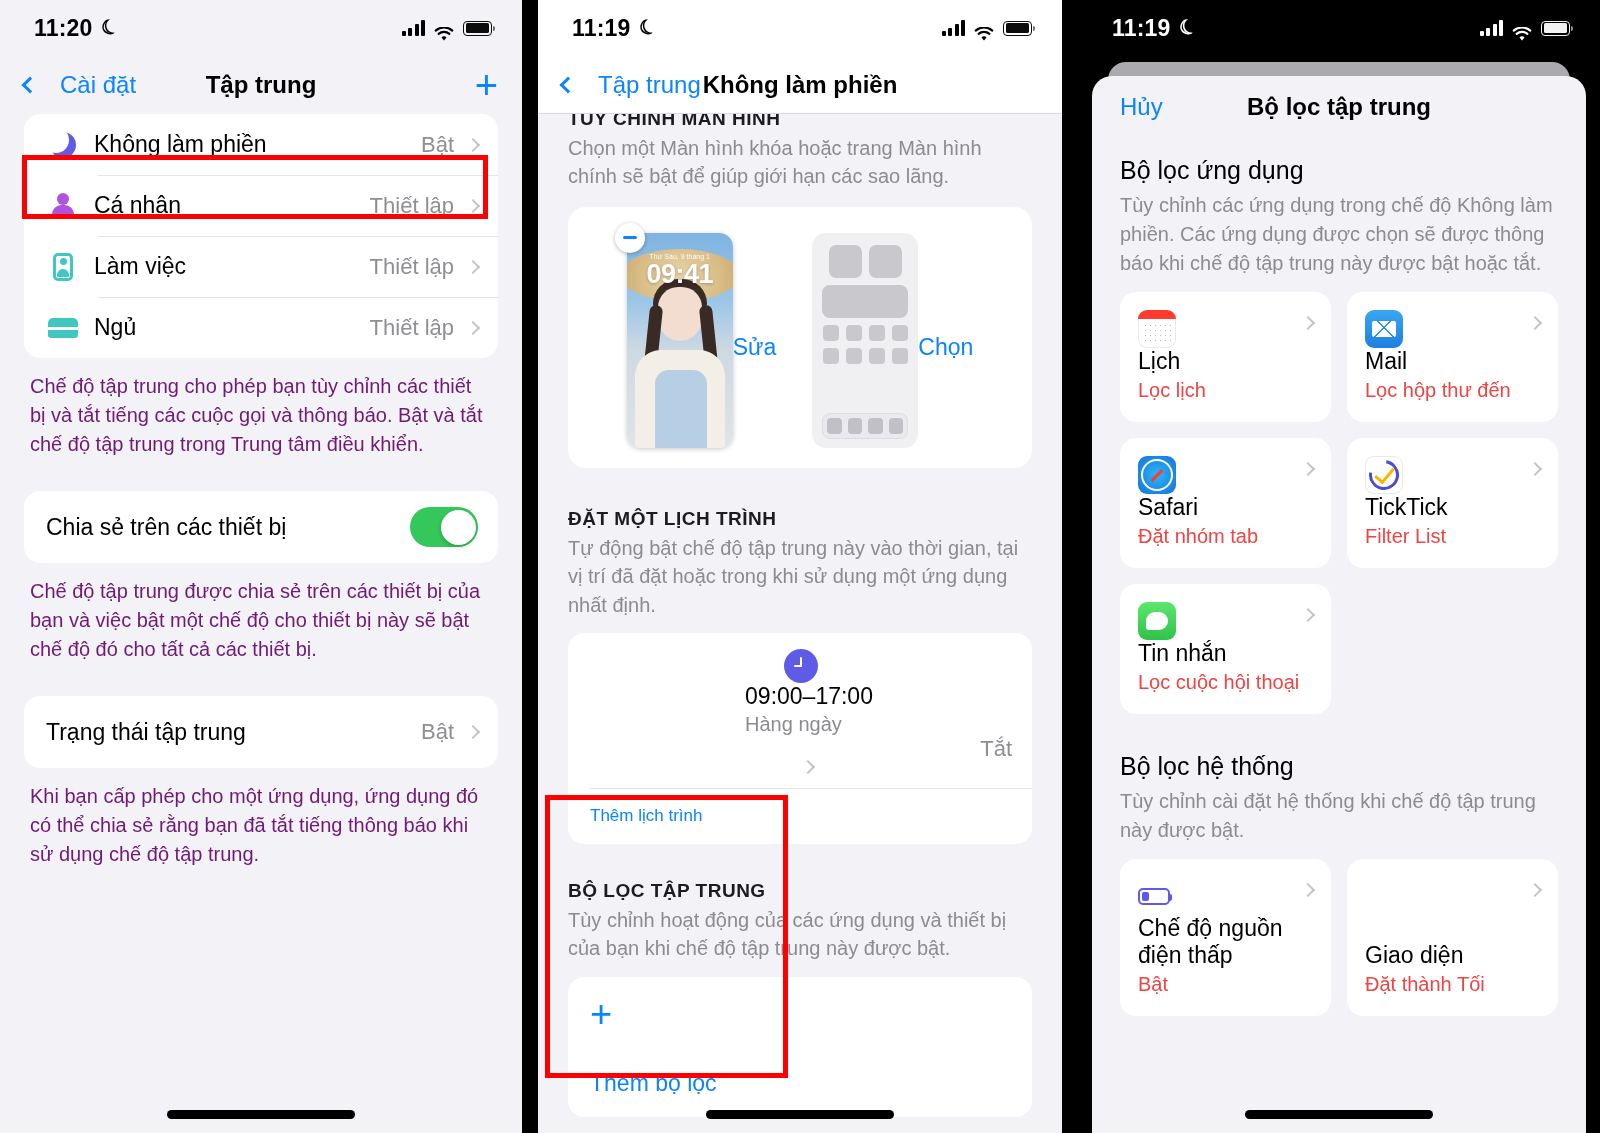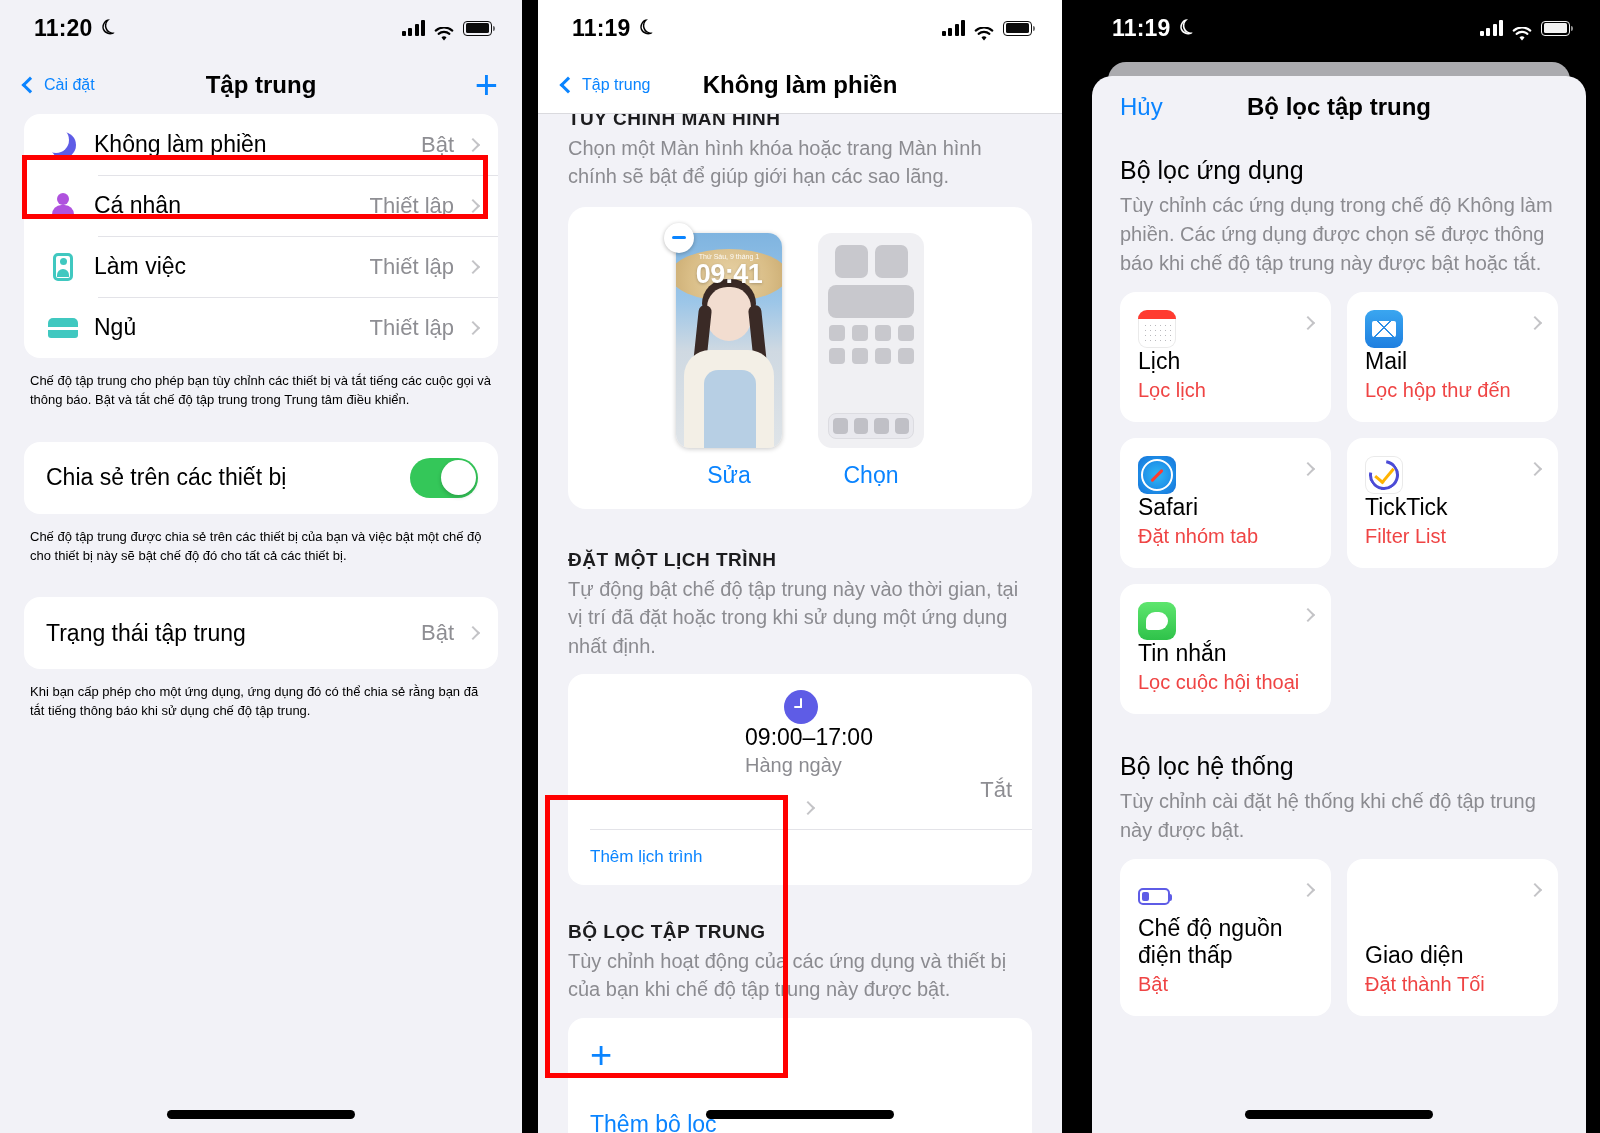--- a/index.html
+++ b/index.html
@@ -36,41 +36,41 @@
   .wifi { width: 20px; height: 15px; position: relative; }
   .batt { width: 29px; height: 15px; border: 1.6px solid currentColor; border-radius: 4px;
           position: relative; opacity: .95; padding: 1.6px; }
   .batt::after { content:''; position:absolute; right:-4px; top:4.5px; width:2.4px; height:5px;
                  background: currentColor; border-radius: 0 2px 2px 0; opacity:.6; }
   .batt i { display:block; height:100%; width:100%; background: currentColor; border-radius: 1.6px; }
 
   
   .navbar { height: 58px; display: flex; align-items: center; position: relative;
             padding: 0 24px; background: #f2f2f7; }
-  .nav-back { display: flex; align-items: center; gap: 5px; color: #0a84ff; font-size: 16px; }
+  .nav-back { display: flex; align-items: center; gap: 21px; color: #0a84ff; font-size: 24px; }
   .chev-l { width: 12px; height: 12px; border-left: 3px solid #0a84ff; border-bottom: 3px solid #0a84ff;
             transform: rotate(45deg); display:inline-block; margin-right: 3px; }
   .nav-title { position: absolute; left: 0; right: 0; text-align: center;
                font-size: 24px; font-weight: bold; color: #000; pointer-events: none; }
   .nav-plus { margin-left: auto; color: #0a84ff; font-size: 40px; font-weight: 300; line-height: 1;
               position: relative; z-index: 2; }
 
   
   .scroll { height: calc(1133px - 56px - 58px); overflow: hidden; position: relative; }
   .card { background: #fff; border-radius: 16px; margin: 0 24px; overflow: hidden; }
   .row { display: flex; align-items: center; height: 61px; padding: 0 20px 0 22px; position: relative; }
   .row + .row::before { content:''; position: absolute; left: 74px; right: 0; top: 0;
                         height: 1px; background: #e3e3e8; }
   .row .ico { width: 34px; display: flex; justify-content: center; align-items: center; }
   .row .lbl { font-size: 23px; color: #000; margin-left: 14px; }
   .row .val { margin-left: auto; font-size: 22px; color: #8e8e93; }
   .chev-r { width: 10px; height: 10px; border-right: 2.6px solid #c4c4c7;
             border-top: 2.6px solid #c4c4c7; transform: rotate(45deg);
             display: inline-block; margin-left: 14px; }
-  .foot { font-size: 13px; line-height: 1.45; color: #000000; padding: 14px 30px 0 30px; }
+  .foot { font-size: 20px; line-height: 1.45; color: #701a75; padding: 14px 30px 0 30px; }
 
   .toggle { margin-left: auto; width: 68px; height: 40px; border-radius: 20px; background: #34c759;
             position: relative; }
   .toggle::after { content:''; position: absolute; top: 2.5px; right: 2.5px; width: 35px; height: 35px;
                    border-radius: 50%; background: #fff; box-shadow: 0 2px 4px rgba(0,0,0,.2); }
 
   
   .icon-moon { width: 26px; height: 26px; position: relative; }
   .icon-moon::before { content:''; position:absolute; inset:0; border-radius:50%; background:#5e5ce6; }
   .icon-moon::after { content:''; position:absolute; left:-7px; top:-5px; width:26px; height:26px;
@@ -92,21 +92,21 @@
   .icon-bed::after { content:''; position:absolute; bottom:0; left:0; width:30px; height:8px;
                      border-radius: 0 0 3px 3px; background:#40c8c0; }
 
   
   .sec-head { font-size: 19px; font-weight: bold; color: #1c1c1e; letter-spacing: .5px;
               padding: 0 30px; text-transform: uppercase; }
   .sec-sub { font-size: 20px; line-height: 1.42; color: #8b8b90; padding: 4px 30px 0 30px; }
 
   .screen-card { background:#fff; border-radius: 18px; margin: 16px 30px 0 30px;
                  padding: 26px 0 20px 0; display: flex; justify-content: center; gap: 36px; }
-  .screen-col { display: flex; flex-direction: column; align-items: center; }
+  .screen-col { display: flex; flex-direction: row; align-items: center; }
   .lock-thumb { width: 106px; height: 215px; border-radius: 14px; position: relative; overflow: hidden;
                 background: linear-gradient(#7fb4e0 0%, #9cc6e8 32%, #cfd9e2 55%, #dfe4e8 100%);
                 box-shadow: 0 1px 5px rgba(0,0,0,.22); }
   .lock-hat { position:absolute; top: 16px; left:-6px; width:118px; height:52px; border-radius:50%;
               background: radial-gradient(circle at 50% 60%, #e8d3a8 0%, #d9bd86 60%, #c7a86e 100%); }
   .lock-face { position:absolute; top: 54px; left: 31px; width: 44px; height: 54px; border-radius: 22px 22px 24px 24px;
                background: #f2ddd0; }
   .lock-hair { position:absolute; top: 46px; left: 26px; width: 54px; height: 32px;
                border-radius: 27px 27px 8px 8px; background:#3a2a26; }
   .lock-braid-l { position:absolute; top: 72px; left: 20px; width: 13px; height: 62px; border-radius: 7px;

